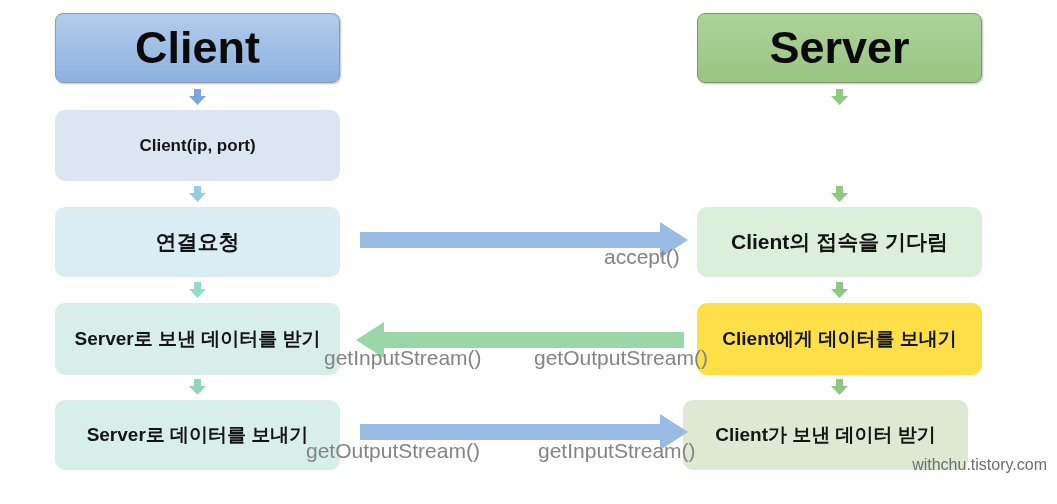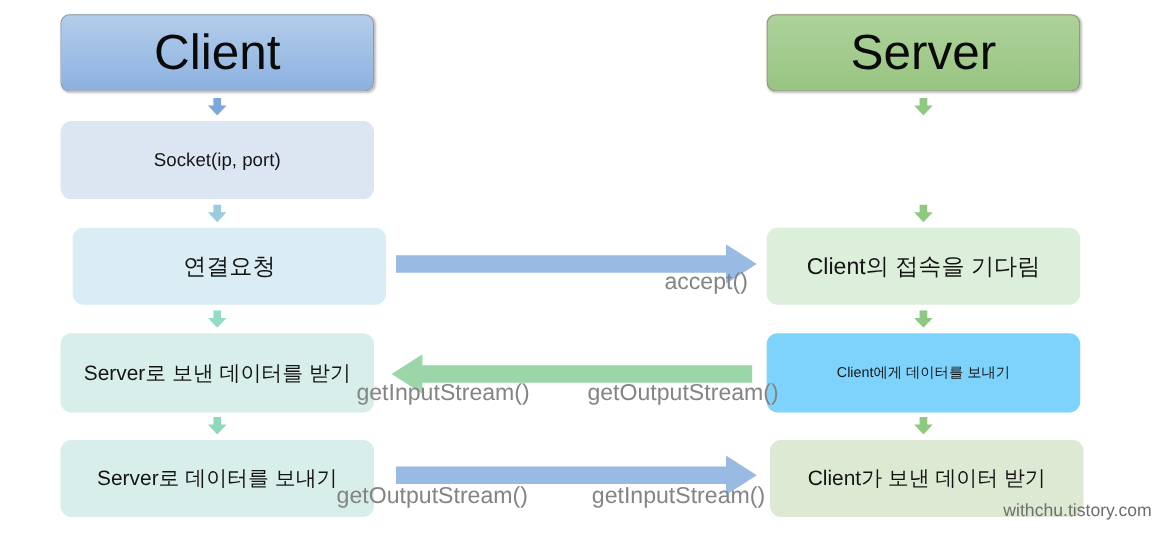--- a/index.html
+++ b/index.html
@@ -7,21 +7,21 @@
     position:relative;
     width:1057px;height:504px;
     background:#ffffff;
     font-family:"Liberation Sans","DejaVu Sans",sans-serif;
     overflow:hidden;
   }
   .box{
     position:absolute;
     display:flex;align-items:center;justify-content:center;
     text-align:center;
-    font-weight:normal;color:#141414;
+    font-weight:bold;color:#141414;
     border-radius:10px;
     box-sizing:border-box;
   }
   .hdr{
     border-radius:8px;
     font-size:45px;
     letter-spacing:0px;
     border:1px solid #8b9aa5;
     box-shadow:1px 1px 2px rgba(0,0,0,0.25);
     color:#0a0a0a;
@@ -30,21 +30,21 @@
   .hdr-server{background:linear-gradient(to bottom,#aed29a,#98c582);border-color:#84936f;}
 
   
   .c-step1{background:#dce6f2;font-size:17px;}
   .c-step2{background:#daedf4;font-size:21px;}
   .c-step3{background:#d8eeea;font-size:19px;}
   .c-step4{background:#d8eeea;font-size:19px;}
   
   .s-step1{background:#def0de;font-size:17px;}
   .s-step2{background:#dcefdb;font-size:21px;}
-  .s-step3{background:#7dd3fc;font-size:13px;}
+  .s-step3{background:#fde047;font-size:19px;}
   .s-step4{background:#dee9d3;font-size:19px;}
 
   .varrow{position:absolute;width:17px;height:16px;}
   .varrow svg{display:block;}
   .va-blue polygon{fill:#7ba7dd;}
   .va-cyan polygon{fill:#9bcbdf;}
   .va-teal polygon{fill:#95dcc6;}
   .va-mint polygon{fill:#8fd8ba;}
   .va-green polygon{fill:#8fc981;}
 
@@ -71,29 +71,29 @@
 <div id="stage">
 
   <div class="box hdr hdr-client" style="left:55px;top:13px;width:285px;height:70px;">Client</div>
 
   <div class="varrow va-blue" style="left:189px;top:89px;">
     <svg width="17" height="16" viewBox="0 0 17 16">
         <polygon points="5,0 12,0 12,7 17,7 8.5,16 0,7 5,7"></polygon>
       </svg>
   </div>
 
-  <div class="box c-step1" style="left:55px;top:110px;width:285px;height:71px;">Socket(ip, port)</div>
+  <div class="box c-step1" style="left:55px;top:110px;width:285px;height:71px;">Client(ip, port)</div>
 
   <div class="varrow va-cyan" style="left:189px;top:186px;">
     <svg width="17" height="16" viewBox="0 0 17 16">
         <polygon points="5,0 12,0 12,7 17,7 8.5,16 0,7 5,7"></polygon>
       </svg>
   </div>
 
-  <div class="box c-step2" style="left:55px;top:207px;width:285px;height:70px;margin-left:11px;">연결요청</div>
+  <div class="box c-step2" style="left:55px;top:207px;width:285px;height:70px;">연결요청</div>
 
   <div class="varrow va-teal" style="left:189px;top:282px;">
     <svg width="17" height="16" viewBox="0 0 17 16">
         <polygon points="5,0 12,0 12,7 17,7 8.5,16 0,7 5,7"></polygon>
       </svg>
   </div>
 
   <div class="box c-step3" style="left:55px;top:303px;width:285px;height:72px;">Server로 보낸 데이터를 받기</div>
 
   <div class="varrow va-mint" style="left:189px;top:379px;">
@@ -128,21 +128,21 @@
   </div>
 
   <div class="box s-step3" style="left:697px;top:303px;width:285px;height:72px;">Client에게 데이터를 보내기</div>
 
   <div class="varrow va-green" style="left:831px;top:379px;">
     <svg width="17" height="16" viewBox="0 0 17 16">
         <polygon points="5,0 12,0 12,7 17,7 8.5,16 0,7 5,7"></polygon>
       </svg>
   </div>
 
-  <div class="box s-step4" style="left:700px;top:400px;width:285px;height:70px;">Client가 보낸 데이터 받기</div>
+  <div class="box s-step4" style="left:683px;top:400px;width:285px;height:70px;">Client가 보낸 데이터 받기</div>
 
   <div class="harrow ha-blue" style="left:360px;top:222px;">
     <svg width="328" height="36" viewBox="0 0 328 36">
       <polygon points="0,10 300,10 300,0 328,18 300,36 300,26 0,26"></polygon>
     </svg>
   </div>
   <div class="flowlabel" style="left:604px;top:245px;">accept()</div>
 
   <div class="harrow ha-green" style="left:356px;top:322px;">
     <svg width="328" height="36" viewBox="0 0 328 36">

